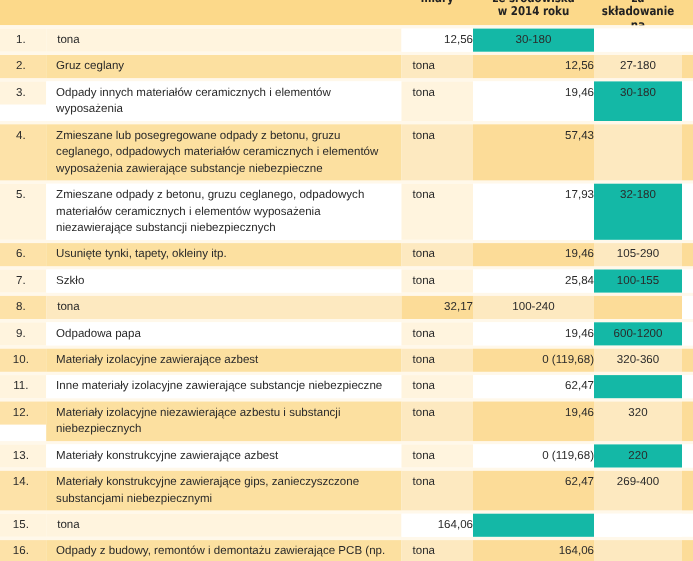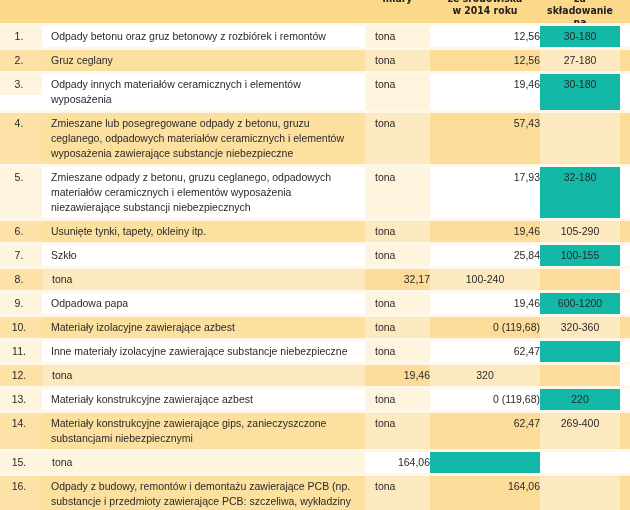--- a/index.html
+++ b/index.html
@@ -71,21 +71,20 @@
     <div class="h">miary</div>
     <div class="h">ze środowiska
 w 2014 roku</div>
     <div class="h">za składowanie
 na wysypisku</div>
     <div></div>
   </div>
 
   <div class="row odd">
     <div class="num h1">1.</div>
-    <div class="desc">Odpady betonu oraz gruz betonowy z rozbiórek i remontów</div>
     <div class="unit">tona</div>
     <div class="val">12,56</div>
     <div class="cost">30-180</div>
     <div class="edge"></div>
   </div>
   <div class="row even">
     <div class="num h1">2.</div>
     <div class="desc">Gruz ceglany</div>
     <div class="unit">tona</div>
     <div class="val">12,56</div>
@@ -158,20 +157,21 @@
   <div class="row odd">
     <div class="num h1">11.</div>
     <div class="desc">Inne materiały izolacyjne zawierające substancje niebezpieczne</div>
     <div class="unit">tona</div>
     <div class="val">62,47</div>
     <div class="cost"></div>
     <div class="edge"></div>
   </div>
   <div class="row even">
     <div class="num h1">12.</div>
+    <div class="desc">Materiały izolacyjne niezawierające azbestu i substancji niebezpiecznych</div>
     <div class="unit">tona</div>
     <div class="val">19,46</div>
     <div class="cost">320</div>
     <div class="edge"></div>
   </div>
   <div class="row odd">
     <div class="num h1">13.</div>
     <div class="desc">Materiały konstrukcyjne zawierające azbest</div>
     <div class="unit">tona</div>
     <div class="val">0 (119,68)</div>

